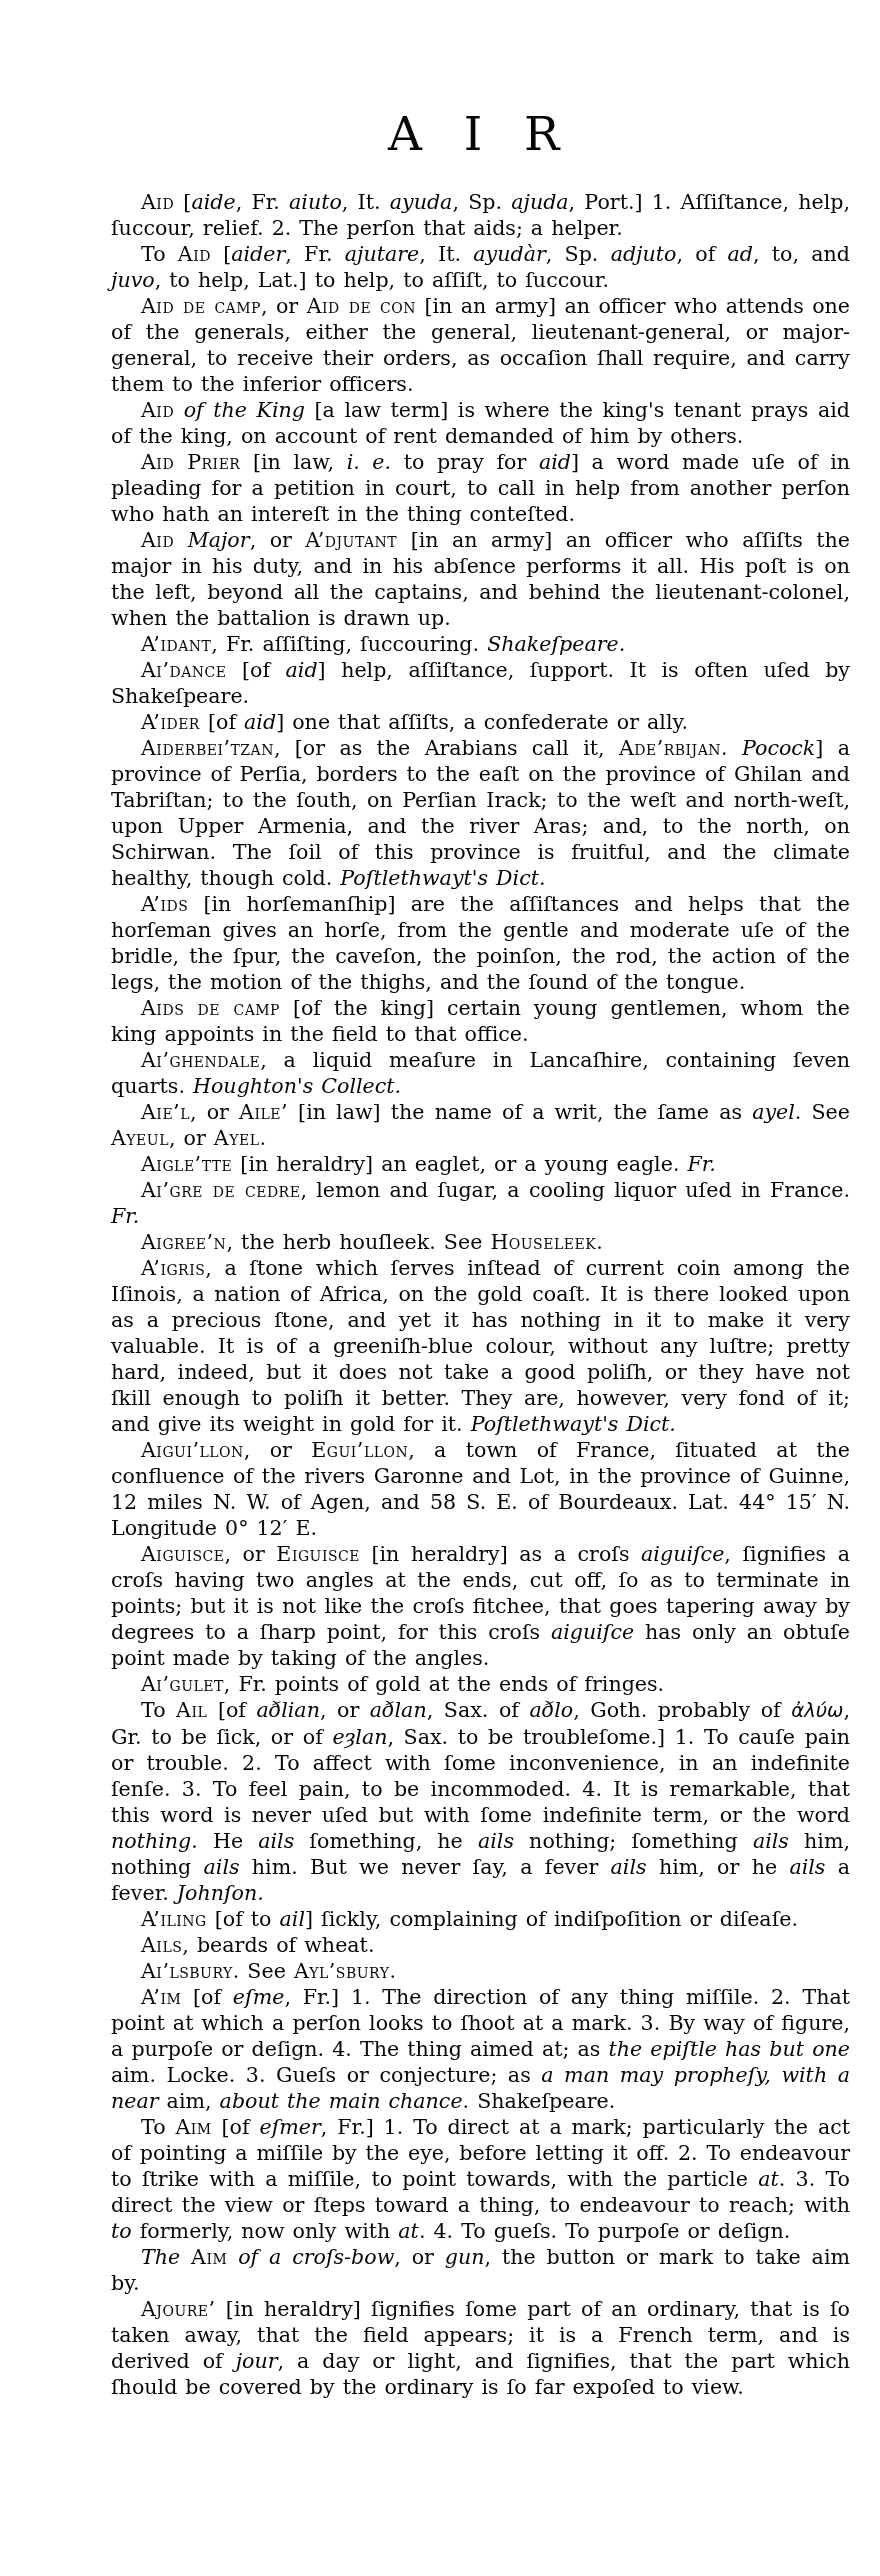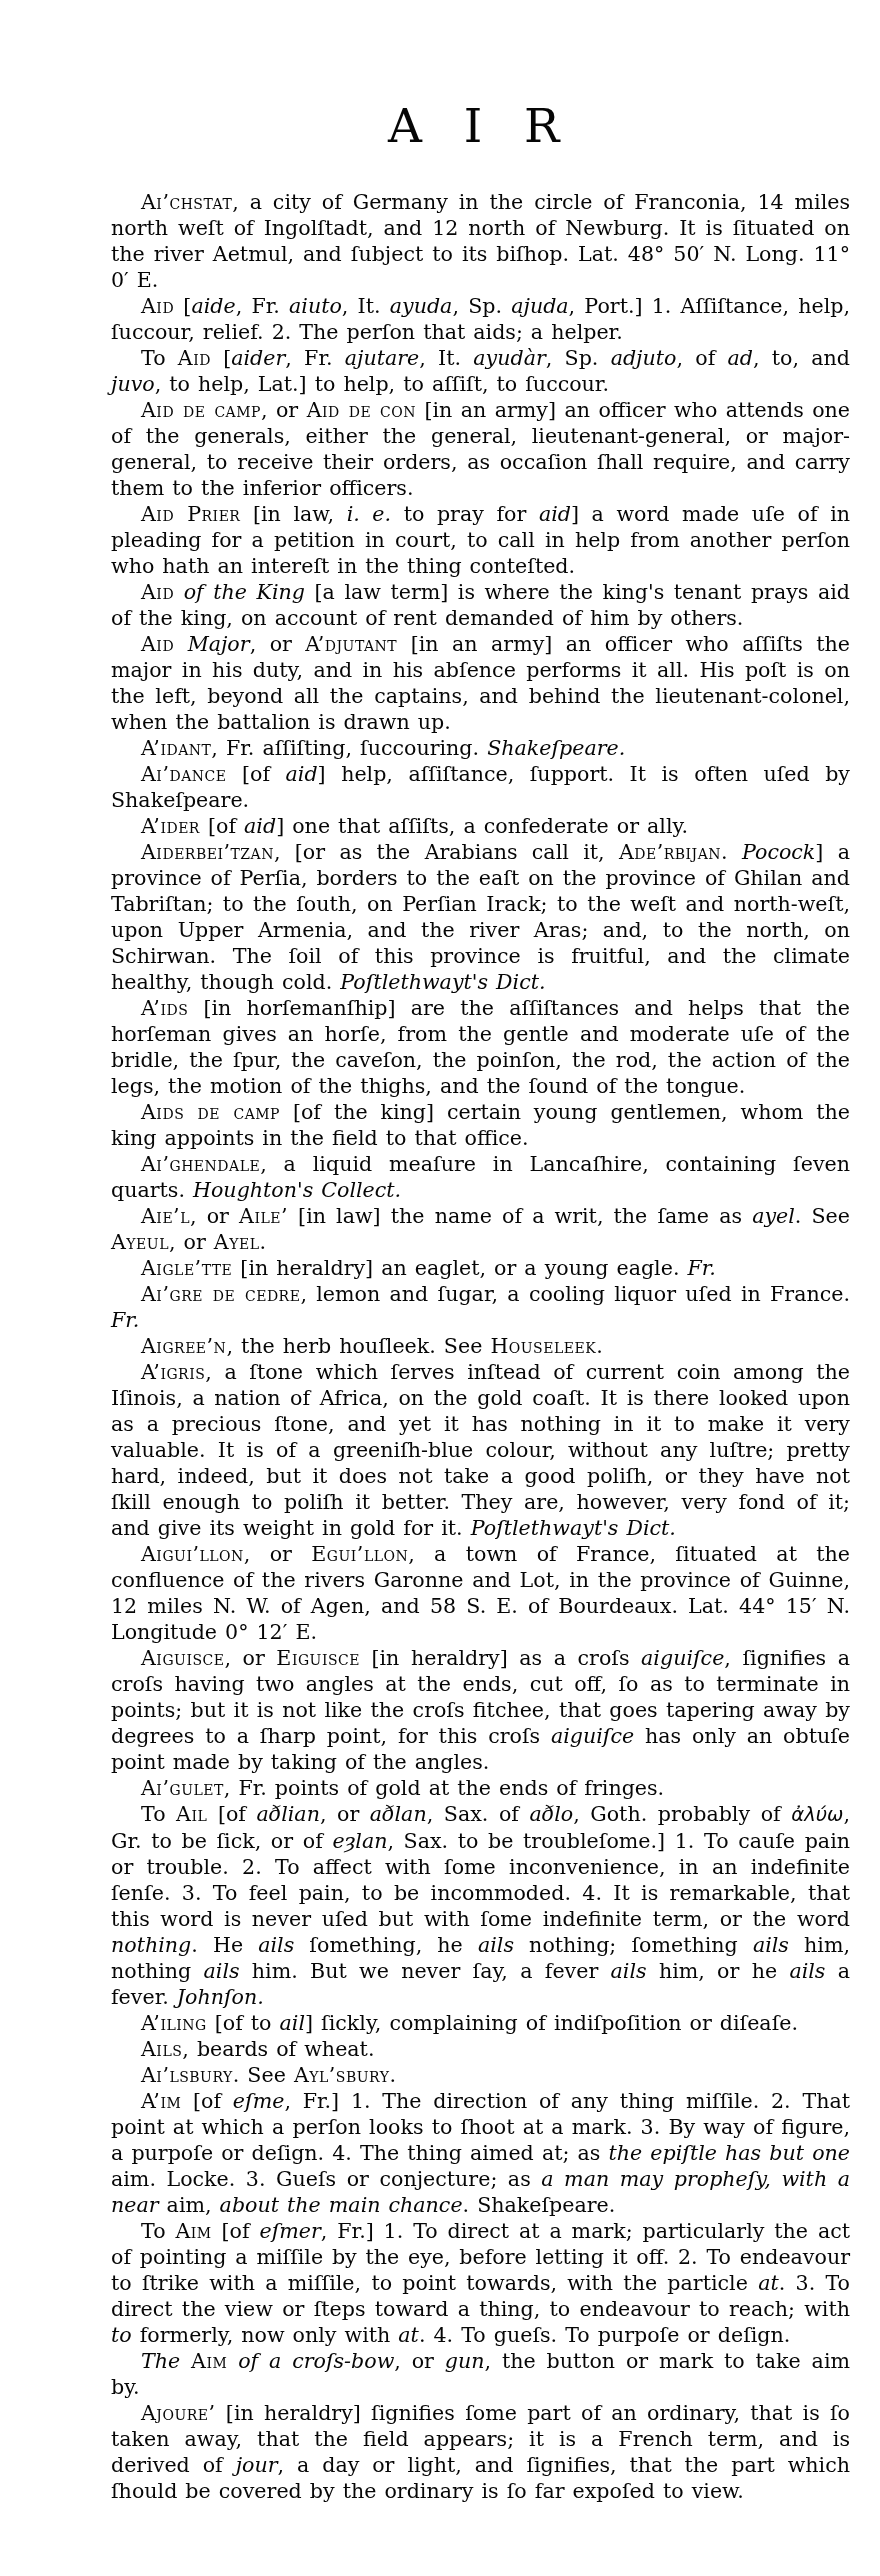--- a/index.html
+++ b/index.html
@@ -3,21 +3,21 @@
 <meta charset="utf-8">
 <style>
   html, body { margin:0; padding:0; background:#ffffff; }
   .page {
     position:relative; width:880px; height:3188px;
     background:#ffffff; overflow:hidden;
     font-family:"DejaVu Serif","Liberation Serif",serif;
     color:#060606;
   }
   .header {
-    position:absolute; top:102px; left:111px; width:739px;
+    position:absolute; top:110px; left:111px; width:739px;
     text-align:center; font-size:47px; line-height:1;
     letter-spacing:13.4px; font-weight:normal; white-space:pre;
   }
   .body-col {
     position:absolute; top:189px; left:111px; width:739px;
     font-size:20.6px; line-height:26px; text-align:justify;
     word-spacing:1.5px;
   }
   .entry { margin:0; text-indent:30px; }
   .entry.noindent { text-indent:0; }
@@ -26,26 +26,25 @@
   .seg-sc { font-variant:small-caps; letter-spacing:0.5px; }
   .seg-g { font-style:italic; font-family:"DejaVu Sans","DejaVu Serif",serif; font-size:0.95em; }
 </style>
 </head>
 <body>
 
 <div class="page">
   <div class="header">A I R</div>
   <div class="body-col">
     <div>
-        <p class="entry"><span class="seg-sc">Ai’chstat</span><span class="seg-n">, a city of Germany in the circle of Franconia, 14 miles north weſt of Ingolſtadt, and 12 north of Newburg.  It is ſituated on the river Aetmul, and ſubject to its biſhop.  Lat. 48° 50′ N.  Long. 11° 0′ E.</span></p>
         <p class="entry"><span class="seg-sc">Aid</span><span class="seg-n"> [</span><span class="seg-i">aide</span><span class="seg-n">, Fr. </span><span class="seg-i">aiuto</span><span class="seg-n">, It. </span><span class="seg-i">ayuda</span><span class="seg-n">, Sp. </span><span class="seg-i">ajuda</span><span class="seg-n">, Port.]  1. Aſſiſtance, help, ſuccour, relief.  2. The perſon that aids; a helper.</span></p>
         <p class="entry"><span class="seg-n">To </span><span class="seg-sc">Aid</span><span class="seg-n"> [</span><span class="seg-i">aider</span><span class="seg-n">, Fr. </span><span class="seg-i">ajutare</span><span class="seg-n">, It. </span><span class="seg-i">ayudàr</span><span class="seg-n">, Sp. </span><span class="seg-i">adjuto</span><span class="seg-n">, of </span><span class="seg-i">ad</span><span class="seg-n">, to, and </span><span class="seg-i">juvo</span><span class="seg-n">, to help, Lat.] to help, to aſſiſt, to ſuccour.</span></p>
         <p class="entry"><span class="seg-sc">Aid de camp</span><span class="seg-n">, or </span><span class="seg-sc">Aid de con</span><span class="seg-n"> [in an army] an officer who attends one of the generals, either the general, lieutenant-general, or major-general, to receive their orders, as occaſion ſhall require, and carry them to the inferior officers.</span></p>
+        <p class="entry"><span class="seg-sc">Aid</span><span class="seg-n"> </span><span class="seg-i">of the King</span><span class="seg-n"> [a law term] is where the king's tenant prays aid of the king, on account of rent demanded of him by others.</span></p>
         <p class="entry"><span class="seg-sc">Aid Prier</span><span class="seg-n"> [in law, </span><span class="seg-i">i. e.</span><span class="seg-n"> to pray for </span><span class="seg-i">aid</span><span class="seg-n">] a word made uſe of in pleading for a petition in court, to call in help from another perſon who hath an intereſt in the thing conteſted.</span></p>
-        <p class="entry"><span class="seg-sc">Aid</span><span class="seg-n"> </span><span class="seg-i">of the King</span><span class="seg-n"> [a law term] is where the king's tenant prays aid of the king, on account of rent demanded of him by others.</span></p>
         <p class="entry"><span class="seg-sc">Aid</span><span class="seg-n"> </span><span class="seg-i">Major</span><span class="seg-n">, or </span><span class="seg-sc">A’djutant</span><span class="seg-n"> [in an army] an officer who aſſiſts the major in his duty, and in his abſence performs it all.  His poſt is on the left, beyond all the captains, and behind the lieutenant-colonel, when the battalion is drawn up.</span></p>
         <p class="entry"><span class="seg-sc">A’idant</span><span class="seg-n">, Fr. aſſiſting, ſuccouring.  </span><span class="seg-i">Shakeſpeare.</span></p>
         <p class="entry"><span class="seg-sc">Ai’dance</span><span class="seg-n"> [of </span><span class="seg-i">aid</span><span class="seg-n">] help, aſſiſtance, ſupport.  It is often uſed by Shakeſpeare.</span></p>
         <p class="entry"><span class="seg-sc">A’ider</span><span class="seg-n"> [of </span><span class="seg-i">aid</span><span class="seg-n">] one that aſſiſts, a confederate or ally.</span></p>
         <p class="entry"><span class="seg-sc">Aiderbei’tzan</span><span class="seg-n">, [or as the Arabians call it, </span><span class="seg-sc">Ade’rbijan</span><span class="seg-n">.  </span><span class="seg-i">Pocock</span><span class="seg-n">] a province of Perſia, borders to the eaſt on the province of Ghilan and Tabriſtan; to the ſouth, on Perſian Irack; to the weſt and north-weſt, upon Upper Armenia, and the river Aras; and, to the north, on Schirwan.  The ſoil of this province is fruitful, and the climate healthy, though cold.  </span><span class="seg-i">Poſtlethwayt's Dict.</span></p>
         <p class="entry"><span class="seg-sc">A’ids</span><span class="seg-n"> [in horſemanſhip] are the aſſiſtances and helps that the horſeman gives an horſe, from the gentle and moderate uſe of the bridle, the ſpur, the caveſon, the poinſon, the rod, the action of the legs, the motion of the thighs, and the ſound of the tongue.</span></p>
         <p class="entry"><span class="seg-sc">Aids de camp</span><span class="seg-n"> [of the king] certain young gentlemen, whom the king appoints in the field to that office.</span></p>
         <p class="entry"><span class="seg-sc">Ai’ghendale</span><span class="seg-n">, a liquid meaſure in Lancaſhire, containing ſeven quarts.  </span><span class="seg-i">Houghton's Collect.</span></p>
         <p class="entry"><span class="seg-sc">Aie’l</span><span class="seg-n">, or </span><span class="seg-sc">Aile’</span><span class="seg-n"> [in law] the name of a writ, the ſame as </span><span class="seg-i">ayel</span><span class="seg-n">.  See </span><span class="seg-sc">Ayeul</span><span class="seg-n">, or </span><span class="seg-sc">Ayel</span><span class="seg-n">.</span></p>
         <p class="entry"><span class="seg-sc">Aigle’tte</span><span class="seg-n"> [in heraldry] an eaglet, or a young eagle.  </span><span class="seg-i">Fr.</span></p>

